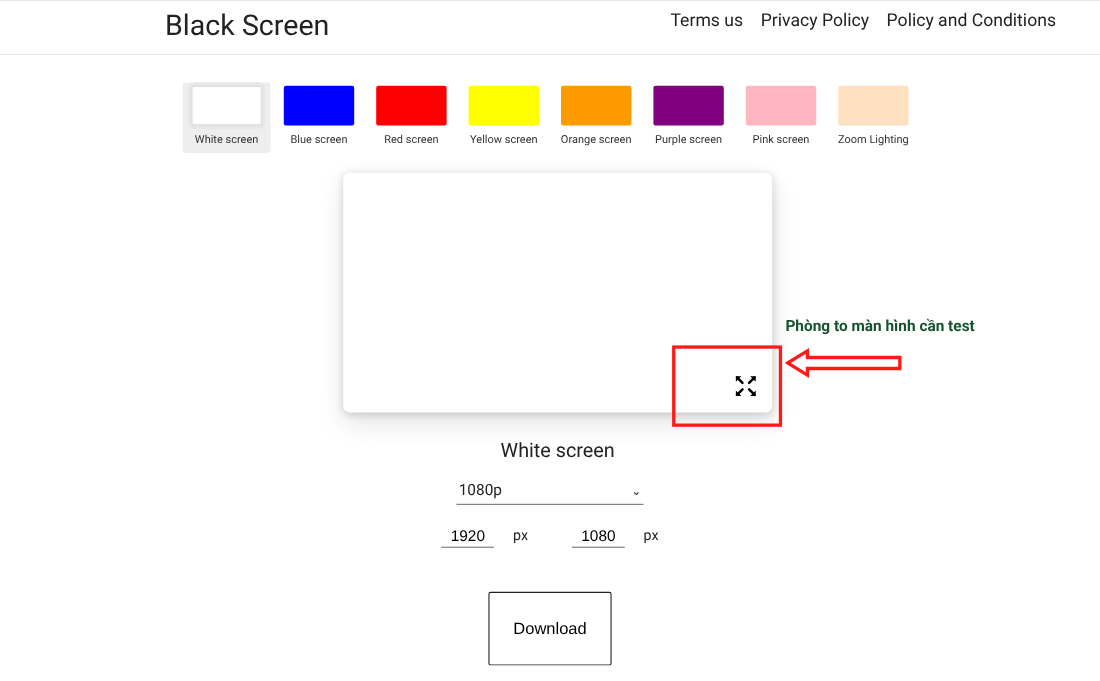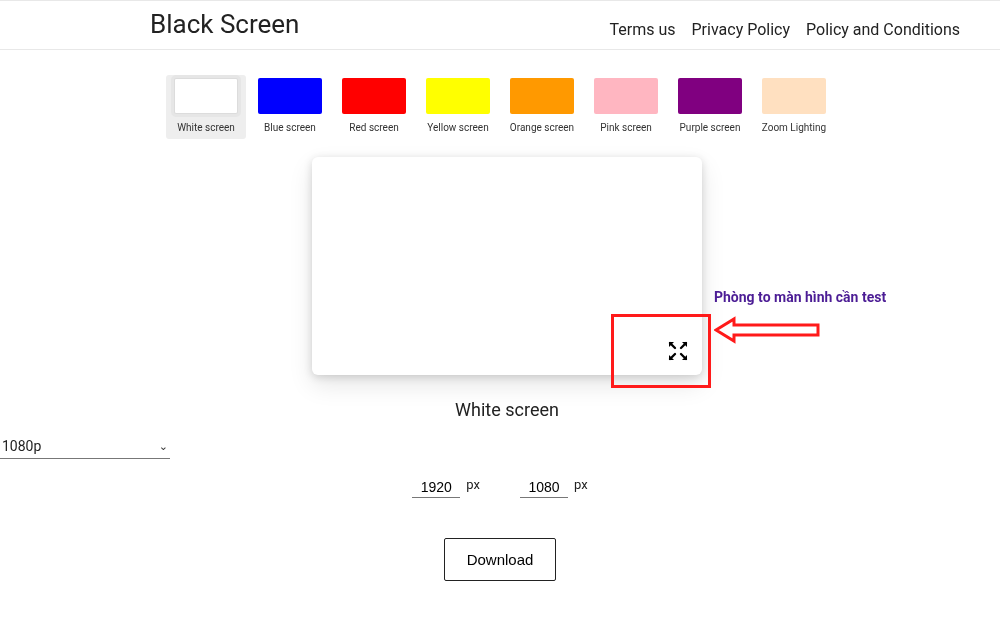--- a/index.html
+++ b/index.html
@@ -4,21 +4,21 @@
   <style>
     * { box-sizing: border-box; margin: 0; padding: 0; }
     body {
       font-family: -apple-system, BlinkMacSystemFont, "Segoe UI", Roboto, sans-serif;
       background: #fff;
       color: #222;
     }
     .topbar {
       display: flex;
       justify-content: space-between;
-      align-items: flex-end;
+      align-items: flex-start;
       padding: 8px 40px 10px 150px;
       border-top: 1px solid #e8e8e8;
       border-bottom: 1px solid #e8e8e8;
     }
     .brand {
       font-size: 26px;
       font-weight: 400;
       color: #222;
     }
     .navlinks {
@@ -113,41 +113,41 @@
       position: absolute;
       left: 402px;
       bottom: 30px;
       display: flex;
       align-items: center;
       gap: 8px;
       pointer-events: none;
     }
     .callout-arrow svg { display:block; }
     .callout-text {
-      color: #4c1d95;
+      color: #14532d;
       font-size: 14px;
       font-weight: 700;
       white-space: nowrap;
       position: absolute;
       left: 402px;
       bottom: 70px;
     }
 
     .screen-title {
       margin-top: 24px;
       margin-left: 14px;
       font-size: 18px;
       color: #222;
       text-align: center;
     }
 
     .res-row {
       margin-top: 14px;
       display: flex;
-      justify-content: flex-start;
+      justify-content: center;
       width: 100%;
     }
     .res-select {
       width: 170px;
       border: none;
       border-bottom: 1px solid #777;
       background: transparent;
       font-size: 14px;
       padding: 4px 2px;
       position: relative;
@@ -162,37 +162,37 @@
 
     .dim-row {
       margin-top: 18px;
       display: flex;
       gap: 40px;
       justify-content: center;
       align-items: baseline;
     }
     .dim-field {
       display: flex;
-      align-items: flex-start;
-      gap: 6px;
+      align-items: center;
+      gap: 17px;
     }
     .dim-input {
       width: 48px;
       border: none;
       border-bottom: 1px solid #777;
       text-align: center;
       font-size: 14px;
       padding: 2px 0;
       background: transparent;
     }
     .dim-unit { font-size: 13px; color:#222; }
 
     .download-btn {
       margin-top: 40px;
-      padding: 12px 22px;
+      padding: 24px 22px;
       border: 1px solid #222;
       background: #fff;
       font-size: 15px;
       cursor: pointer;
       border-radius: 2px;
     }
   </style>
 </head>
 <body>
 
@@ -222,26 +222,26 @@
     </div>
     <div class="swatch-item">
       <div class="swatch-box" style="background:#ffff00"></div>
       <div class="swatch-label">Yellow screen</div>
     </div>
     <div class="swatch-item">
       <div class="swatch-box" style="background:#ff9900"></div>
       <div class="swatch-label">Orange screen</div>
     </div>
     <div class="swatch-item">
+      <div class="swatch-box" style="background:#800080"></div>
+      <div class="swatch-label">Purple screen</div>
+    </div>
+    <div class="swatch-item">
       <div class="swatch-box" style="background:#ffb6c1"></div>
       <div class="swatch-label">Pink screen</div>
-    </div>
-    <div class="swatch-item">
-      <div class="swatch-box" style="background:#800080"></div>
-      <div class="swatch-label">Purple screen</div>
     </div>
     <div class="swatch-item">
       <div class="swatch-box" style="background:#ffe0c0"></div>
       <div class="swatch-label">Zoom Lighting</div>
     </div>
   </div>
 
   <div class="preview-wrap">
     <div class="preview">
       <div class="fullscreen-btn">

